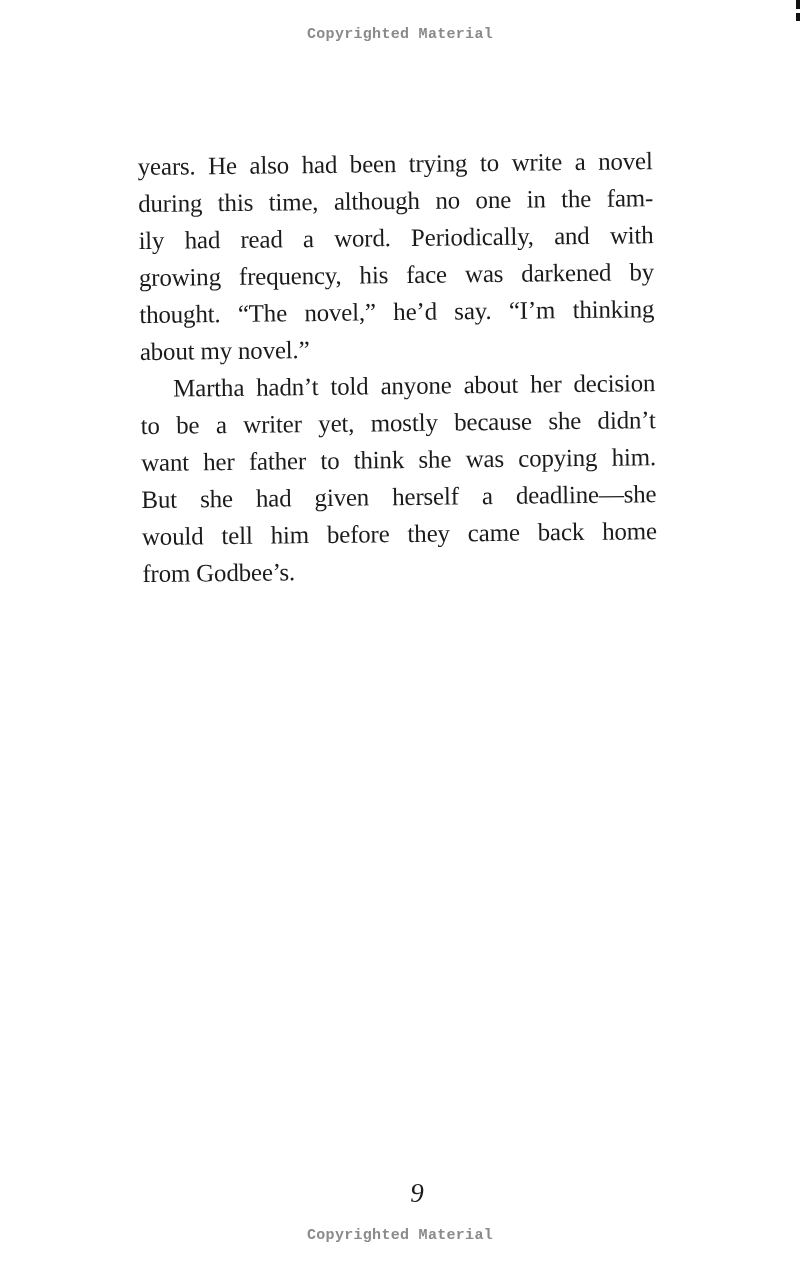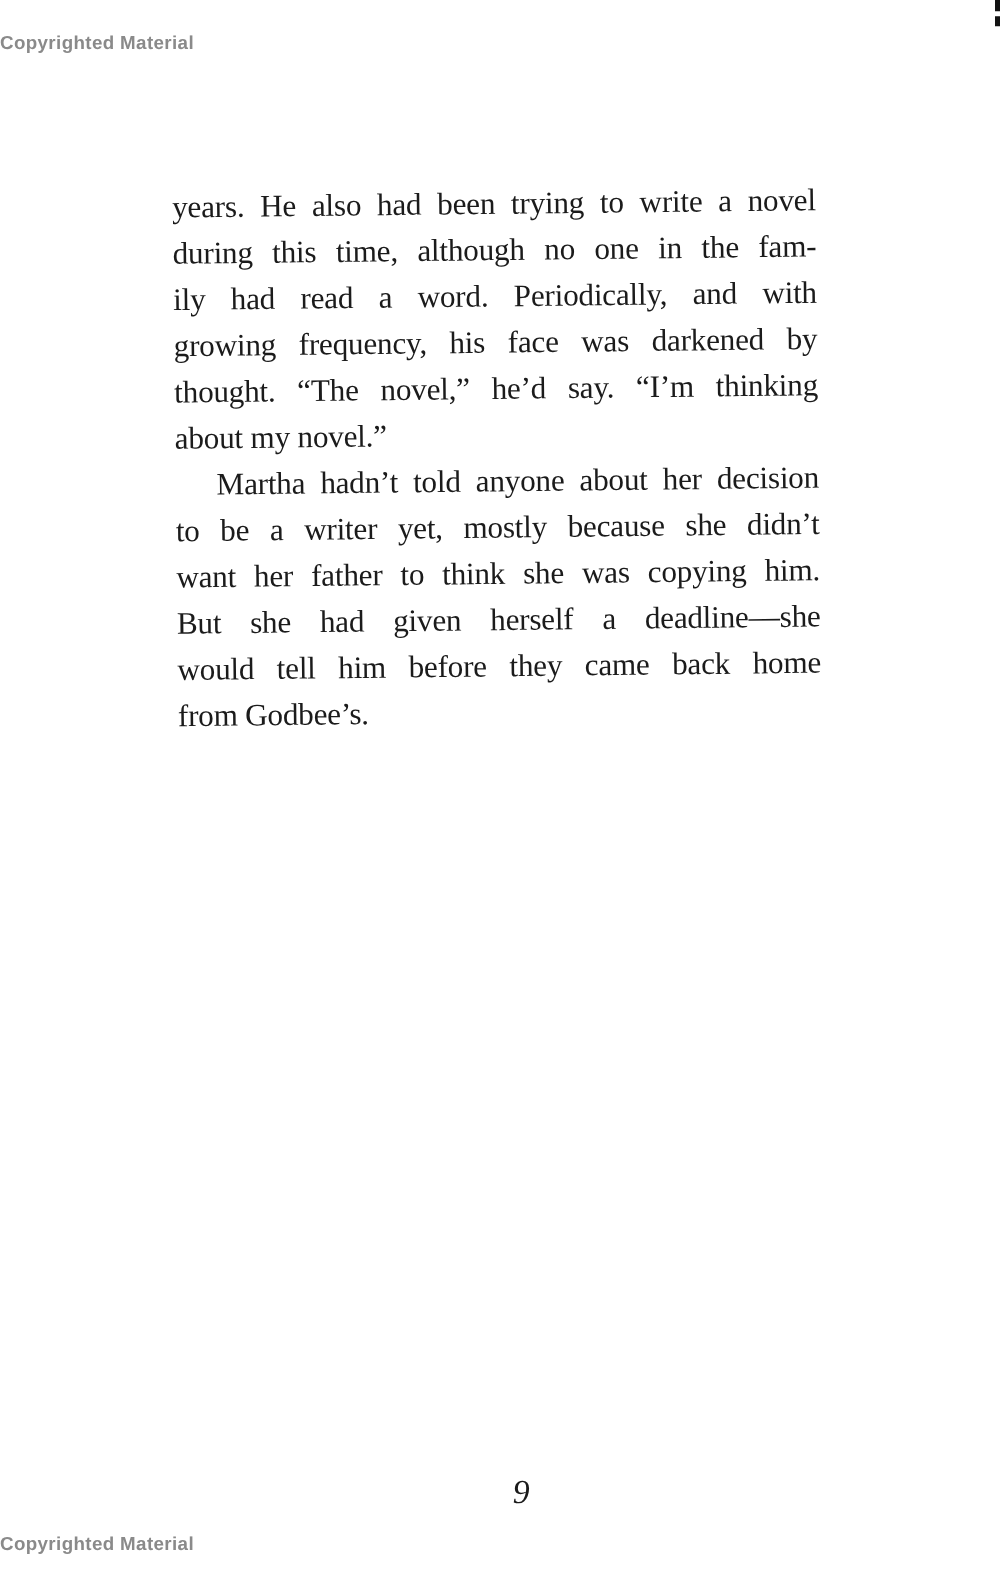--- a/index.html
+++ b/index.html
@@ -11,22 +11,22 @@
     height: 1272px;
     background: #ffffff;
     position: relative;
     overflow: hidden;
     font-family: "Liberation Serif", serif;
   }
   .banner {
     position: absolute;
     left: 0;
     width: 100%;
-    text-align: left;
-    font-family: Liberation Sans, sans-serif;
+    text-align: center;
+    font-family: Liberation Mono, monospace;
     font-weight: bold;
     font-size: 15px;
     color: #8a8a8a;
     letter-spacing: 0.3px;
   }
   .banner.top { top: 26px; }
   .banner.bottom { top: 1227px; }
   .textblock {
     position: absolute;
     left: 140px;

